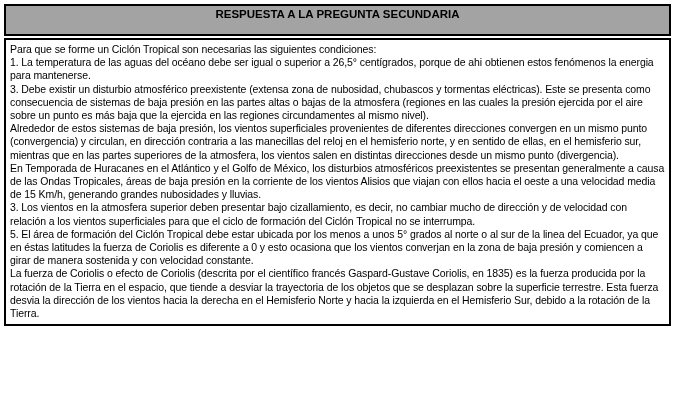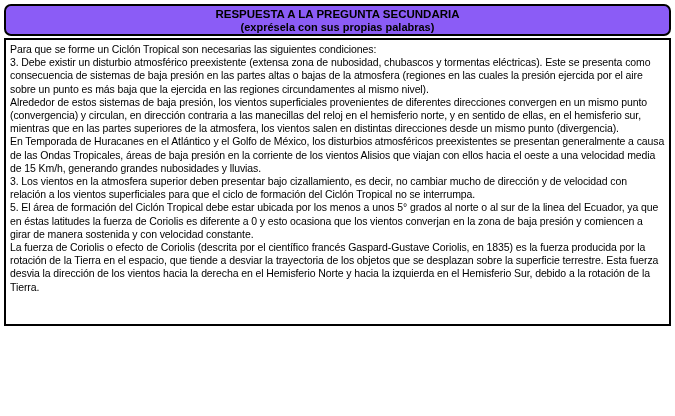--- a/index.html
+++ b/index.html
@@ -56,27 +56,27 @@
     text-align: left;
   }
   .italic {
     font-style: italic;
   }
 </style>
 </head>
 <body>
 
 <div class="page">
-  <div class="header-box" style="background: #8b5cf6; border-color: rgb(0, 0, 0); border-radius: 7px;">
+  <div class="header-box" style="background: #a3a3a3; border-color: rgb(0, 0, 0);">
     <div class="header-title">RESPUESTA A LA PREGUNTA SECUNDARIA</div>
-    <div class="header-subtitle">(exprésela con sus propias palabras)</div>
   </div>
   <div class="body-box" style="border-color: rgb(0, 0, 0);">
     <div class="body-text">
         <div class="para"><span>Para que se forme un Ciclón Tropical son necesarias las siguientes condiciones:</span></div>
+        <div class="para"><span>1. La temperatura de las aguas del océano debe ser igual o superior a 26,5° centígrados, porque de ahi obtienen estos fenómenos la energia para mantenerse.</span></div>
         <div class="para"><span>3. Debe existir un disturbio atmosférico preexistente (extensa zona de nubosidad, chubascos y tormentas eléctricas). Este se presenta como consecuencia de sistemas de baja presión en las partes altas o bajas de la atmosfera (regiones en las cuales la presión ejercida por el aire sobre un punto es más baja que la ejercida en las regiones circundamentes al mismo nivel).</span></div>
         <div class="para"><span>Alrededor de estos sistemas de baja presión, los vientos superficiales provenientes de diferentes direcciones convergen en un mismo punto (convergencia) y circulan, en dirección contraria a las manecillas del reloj en el hemisferio norte, y en sentido de ellas, en el hemisferio sur, mientras que en las partes superiores de la atmosfera, los vientos salen en distintas direcciones desde un mismo punto (divergencia).</span></div>
         <div class="para"><span>En Temporada de Huracanes en el Atlántico y el Golfo de México, los disturbios atmosféricos preexistentes se presentan generalmente a causa de las Ondas Tropicales, áreas de baja presión en la corriente de los vientos Alisios que viajan con ellos hacia el oeste a una velocidad media de 15 Km/h, generando grandes nubosidades y lluvias.</span></div>
         <div class="para"><span>3. Los vientos en la atmosfera superior deben presentar bajo cizallamiento, es decir, no cambiar mucho de dirección y de velocidad con relación a los vientos superficiales para que el ciclo de formación del Ciclón Tropical no se interrumpa.</span></div>
         <div class="para"><span>5. El área de formación del Ciclón Tropical debe estar ubicada por los menos a unos 5° grados al norte o al sur de la linea del Ecuador, ya que en éstas latitudes la fuerza de Coriolis es diferente a 0 y esto ocasiona que los vientos converjan en la zona de baja presión y comiencen a girar de manera sostenida y con velocidad constante.</span></div>
         <div class="para"><span>La fuerza de Coriolis o efecto de Coriolis (descrita por el científico francés Gaspard-Gustave Coriolis, en 1835) es la fuerza producida por la rotación de la Tierra en el espacio, que tiende a desviar la trayectoria de los objetos que se desplazan sobre la superficie terrestre. Esta fuerza desvia la dirección de los vientos hacia la derecha en el Hemisferio Norte y hacia la izquierda en el Hemisferio Sur, debido a la rotación de la Tierra.</span></div>
       </div>
   </div>
 </div>
 

